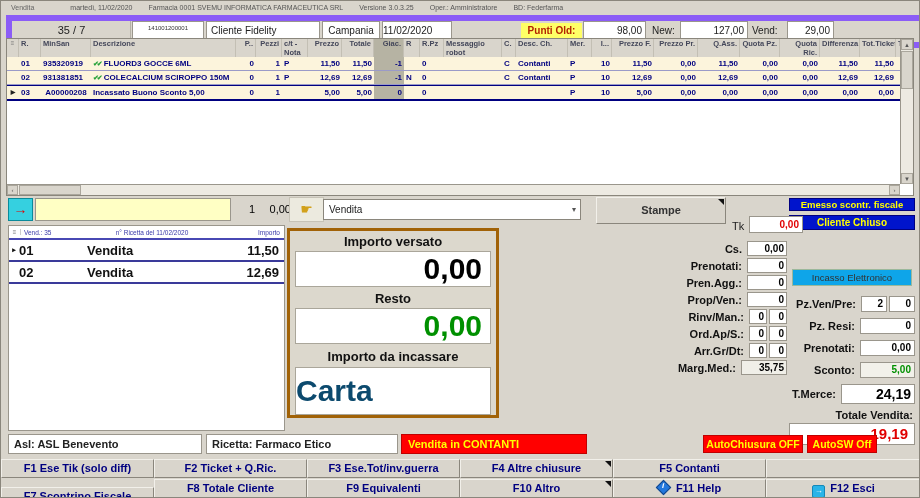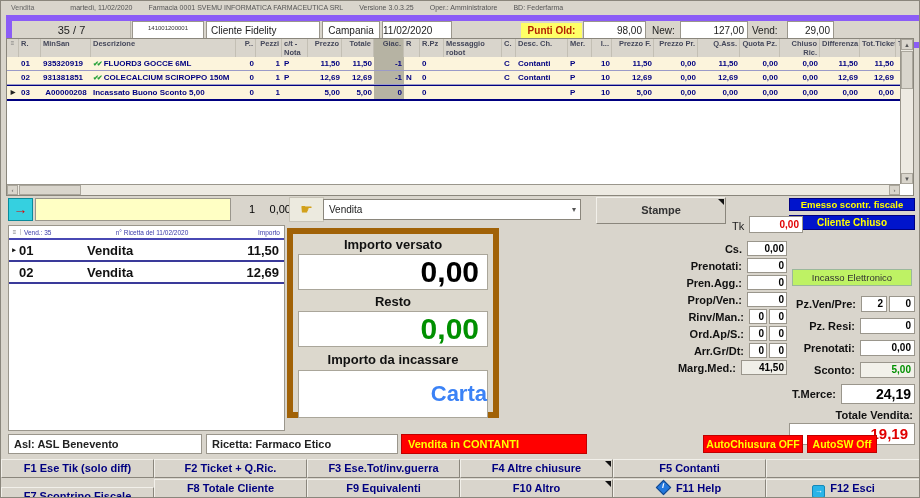--- a/index.html
+++ b/index.html
@@ -63,36 +63,36 @@
   .rc-head .ic{width:11px;text-align:center;font-size:6px;color:#777;border-right:1px solid #ccc;}
   .rc-head .l{width:52px;padding-left:3px;}
   .rc-head .c{flex:1;text-align:center;}
   .rc-head .r{width:52px;text-align:right;padding-right:4px;}
   .rc-row{display:flex;height:20px;align-items:center;font-size:13px;font-weight:bold;color:#111;border-bottom:2px solid #3a3a9a;}
   .rc-row .mk{width:10px;font-size:7px;text-align:center;}
   .rc-row .num{width:38px;}
   .rc-row .desc{flex:1;padding-left:30px;}
   .rc-row .amt{width:64px;text-align:right;padding-right:5px;}
   
-  .pay-panel{position:absolute;left:286px;top:227px;width:212px;height:190px;background:#dcd8cd;border:6px solid #a16207;box-sizing:border-box;}
+  .pay-panel{position:absolute;left:286px;top:227px;width:212px;height:190px;background:#dcd8cd;border:3px solid #a16207;box-sizing:border-box;}
   .pay-label{position:absolute;left:0;right:0;text-align:center;font-size:13px;font-weight:bold;color:#111;}
   .pay-box{position:absolute;left:5px;right:5px;background:#fff;border:1px solid #aaa69a;box-sizing:border-box;font-weight:bold;}
   .pb1{top:20px;height:36px;font-size:30px;text-align:right;padding-right:8px;line-height:34px;color:#000;}
   .pb2{top:77px;height:36px;font-size:30px;text-align:right;padding-right:8px;line-height:34px;color:#009000;}
-  .pb3{top:136px;height:48px;font-size:22px;text-align:right;line-height:46px;color:#3b82f6;}
+  .pb3{top:136px;height:48px;font-size:30px;text-align:left;line-height:46px;color:#0c4a6e;}
   .pl1{top:3px;}.pl2{top:60px;}.pl3{top:118px;}
   
   .stats{position:absolute;left:620px;top:240px;width:166px;height:140px;}
   .stat-row{position:absolute;right:0;height:15px;display:flex;justify-content:flex-end;align-items:center;width:100%;}
   .stat-label{font-size:11px;font-weight:bold;color:#111;margin-right:3px;white-space:nowrap;}
   .stat-box{height:15px;background:#fff;border:1px solid #9a968c;box-sizing:border-box;font-size:10px;font-weight:bold;color:#000;text-align:right;padding:0 2px;line-height:13px;margin-left:2px;}
   .stat-box.ro{background:#f0efe8;}
   
   .summary{position:absolute;left:788px;top:266px;width:126px;height:180px;}
-  .incasso{position:absolute;top:2px;left:3px;right:3px;height:17px;background:#bef264;border:1px solid #9bb89b;box-sizing:border-box;font-size:9.5px;color:#333;text-align:center;line-height:15px;}
+  .incasso{position:absolute;top:2px;left:3px;right:3px;height:17px;background:#0ea5e9;border:1px solid #9bb89b;box-sizing:border-box;font-size:9.5px;color:#333;text-align:center;line-height:15px;}
   .sum-row{position:absolute;right:0;width:100%;height:16px;display:flex;justify-content:flex-end;align-items:center;}
   .sum-label{font-size:11px;font-weight:bold;color:#111;margin-right:3px;white-space:nowrap;}
   .sum-box{height:16px;background:#fff;border:1px solid #9a968c;box-sizing:border-box;font-size:10px;font-weight:bold;color:#000;text-align:right;padding:0 3px;line-height:14px;margin-left:2px;}
   .sum-box.green{color:#009000;background:#f2f1ea;}
   .sum-row.big{height:20px;}
   .sum-row.big .sum-box{height:20px;font-size:14px;line-height:18px;}
   .tot-label{position:absolute;top:142px;right:2px;font-size:11px;font-weight:bold;color:#111;}
   .tot-box{position:absolute;top:156px;left:0;right:0;height:22px;background:#fff;border:1px solid #9a968c;box-sizing:border-box;color:#e00000;font-size:15px;font-weight:bold;text-align:right;padding-right:6px;line-height:20px;}
   
   .fbox{position:absolute;top:433px;height:20px;background:#fff;border:1px solid #9a968c;box-sizing:border-box;font-size:11px;font-weight:bold;color:#222;line-height:18px;padding-left:5px;}
@@ -149,21 +149,21 @@
         <div class="gh-cell" style="width: 24px; text-align: left;">R.Pz</div>
         <div class="gh-cell" style="width: 58px; text-align: left;">Messaggio robot</div>
         <div class="gh-cell" style="width: 14px; text-align: left;">C.</div>
         <div class="gh-cell" style="width: 52px; text-align: left;">Desc. Ch.</div>
         <div class="gh-cell" style="width: 24px; text-align: left;">Mer.</div>
         <div class="gh-cell" style="width: 20px; text-align: right;">I...</div>
         <div class="gh-cell" style="width: 42px; text-align: right;">Prezzo F.</div>
         <div class="gh-cell" style="width: 44px; text-align: right;">Prezzo Pr.</div>
         <div class="gh-cell" style="width: 42px; text-align: right;">Q.Ass.</div>
         <div class="gh-cell" style="width: 40px; text-align: right;">Quota Pz.</div>
-        <div class="gh-cell" style="width: 40px; text-align: right;">Chiuso Ric.</div>
+        <div class="gh-cell" style="width: 40px; text-align: right;">Quota Ric.</div>
         <div class="gh-cell" style="width: 40px; text-align: right;">Differenza</div>
         <div class="gh-cell" style="width: 36px; text-align: right;">Tot.Ticket</div>
         <div class="gh-cell" style="width: 12px; text-align: left;">Tot.R</div>
       </div>
     <div class="grid-body">
         <div class="grid-row">
           <div class="g-cell marker"></div>
           <div class="g-cell" style="width: 22px; text-align: left;">01</div>
           <div class="g-cell" style="width: 50px; text-align: left;">935320919</div>
           <div class="g-cell" style="width: 145px; text-align: left;"><span class="chk">✔✔</span><span>FLUORD3 GOCCE 6ML</span></div>
@@ -334,21 +334,21 @@
         <span class="stat-box" style="width: 18px;">0</span>
         <span class="stat-box" style="width: 18px;">0</span>
       </div>
       <div class="stat-row" style="top: 102px;">
         <span class="stat-label">Arr.Gr/Dt:</span>
         <span class="stat-box" style="width: 18px;">0</span>
         <span class="stat-box" style="width: 18px;">0</span>
       </div>
       <div class="stat-row" style="top: 119px;">
         <span class="stat-label">Marg.Med.:</span>
-        <span class="stat-box ro" style="width: 46px;">41,50</span>
+        <span class="stat-box ro" style="width: 46px;">35,75</span>
       </div>
     </div>
 
   <div class="summary">
     <div class="incasso">Incasso Elettronico</div>
     <div>
         <div class="sum-row" style="top: 29px;">
           <span class="sum-label">Pz.Ven/Pre:</span>
           <span class="sum-box" style="width: 26px;">2</span>
           <span class="sum-box" style="width: 26px;">0</span>

